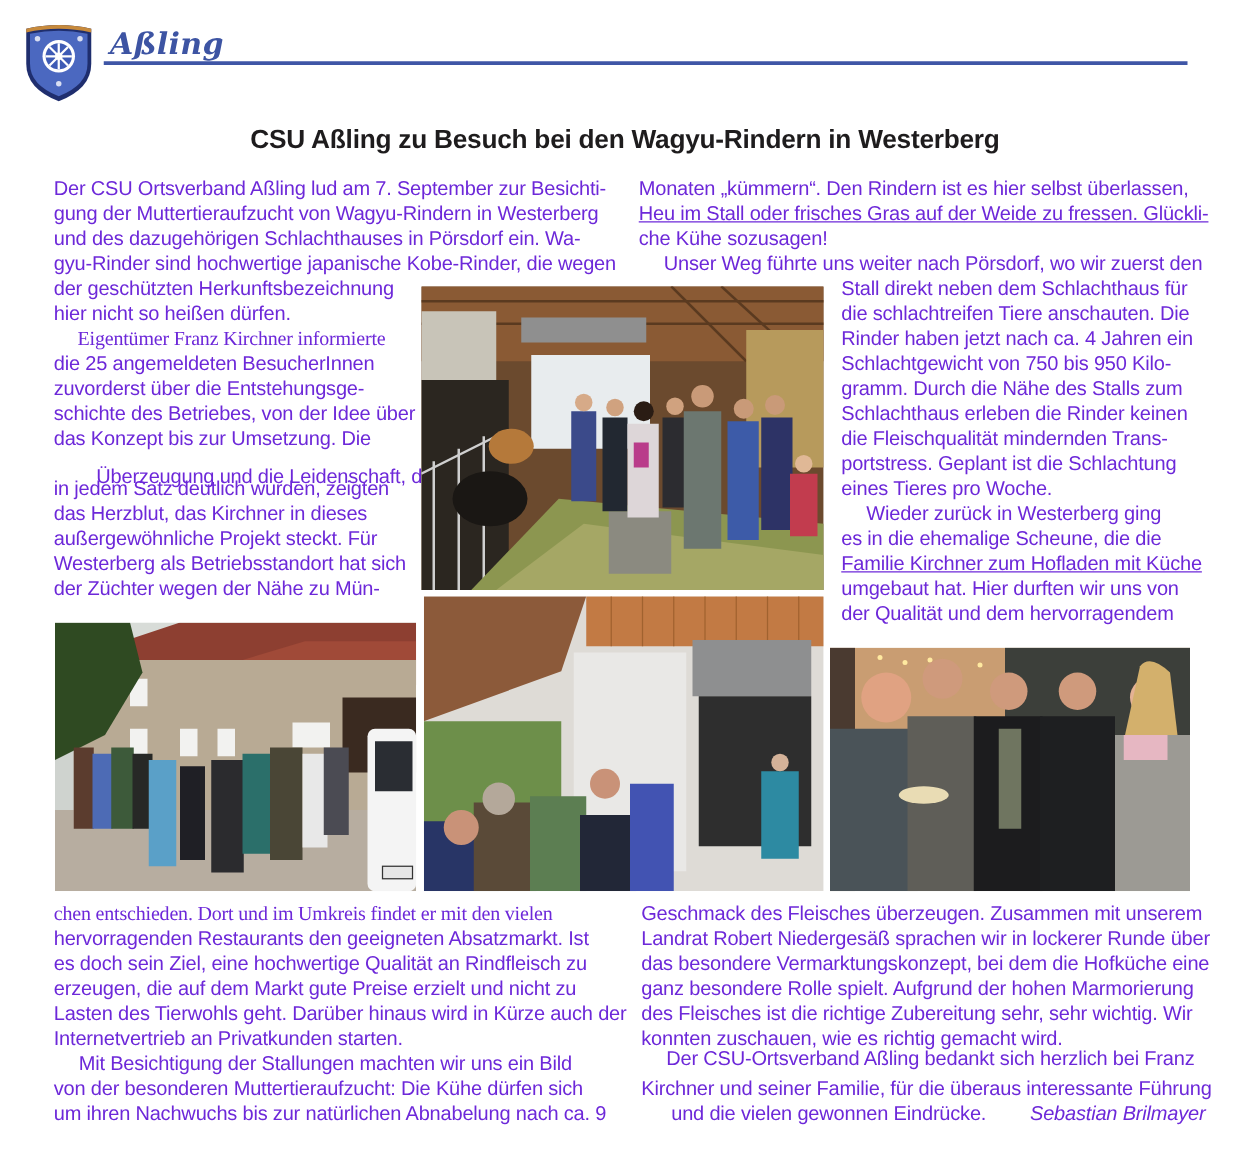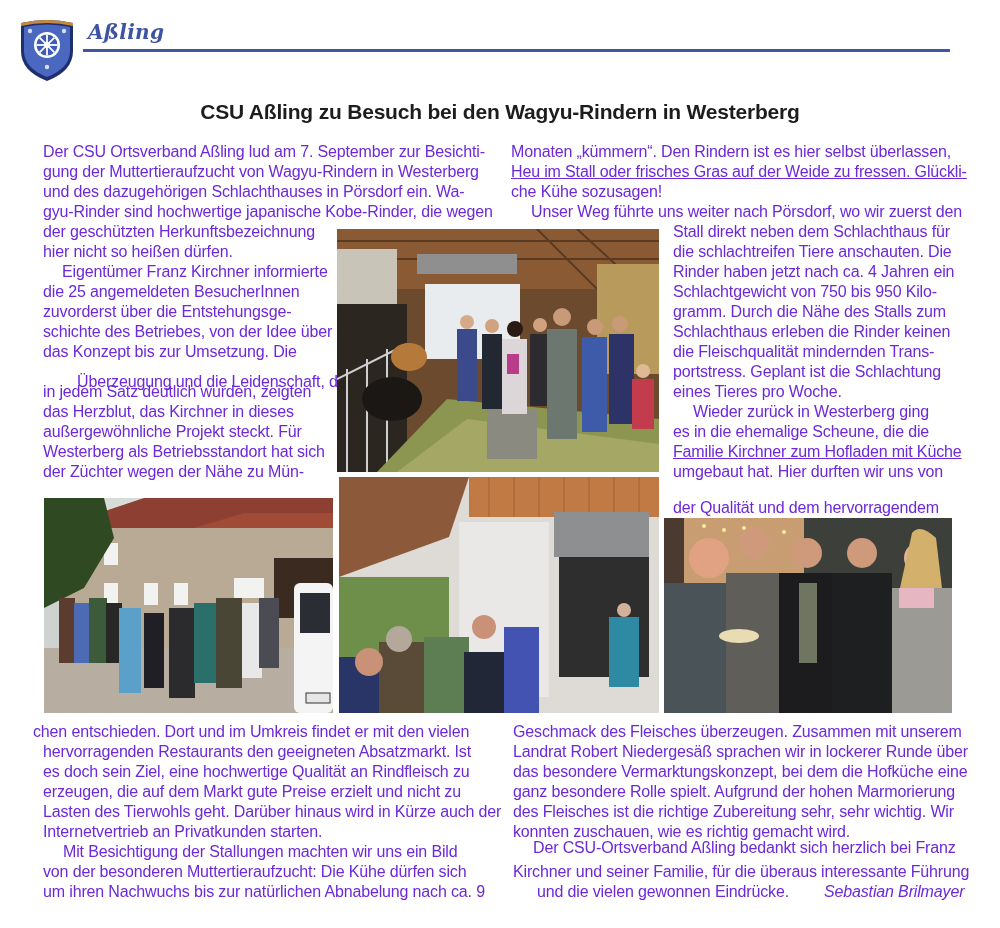--- a/index.html
+++ b/index.html
@@ -1,20 +1,20 @@
 <!DOCTYPE html>
 <html><head>
 <meta charset="utf-8">
 <style>
   html, body { margin:0; padding:0; }
   body { width:1000px; height:928px; background:#ffffff; position:relative; overflow:hidden;
          font-family:"Liberation Sans", "DejaVu Sans", sans-serif; color:#231f20; }
   .abs { position:absolute; }
   .header-word { left:88px; top:20px; font-family:"DejaVu Serif", "Liberation Serif", serif;
-                 font-style:italic; font-weight:bold; font-size:20px; color:#3d54a3; letter-spacing:0.3px; }
+                 font-style:italic; font-weight:bold; font-size:24px; color:#3d54a3; letter-spacing:0.3px; }
   .header-rule { left:83px; top:49px; width:867px; height:3px; background:#3f56a6; }
   .title { left:0; width:1000px; top:100px; text-align:center; font-size:21px; font-weight:bold;
            color:#1e1c1d; letter-spacing:-0.2px; }
   .line { position:absolute; font-size:16px; line-height:20px; white-space:nowrap; color:#6d28d9; letter-spacing:-0.15px; }
   .sig { font-style:italic; }
   .photo { position:absolute; overflow:hidden; }
   .photo svg { display:block; width:100%; height:100%; }
 </style>
 </head>
 <body>
@@ -43,21 +43,21 @@
 
 <div class="abs title">CSU Aßling zu Besuch bei den Wagyu-Rindern in Westerberg</div>
 
 <div>
   <div class="line" style="left:43px;top:142px;">Der CSU Ortsverband Aßling lud am 7. September zur Besichti-</div>
   <div class="line" style="left:43px;top:162px;">gung der Muttertieraufzucht von Wagyu-Rindern in Westerberg</div>
   <div class="line" style="left:43px;top:182px;">und des dazugehörigen Schlachthauses in Pörsdorf ein. Wa-</div>
   <div class="line" style="left:43px;top:202px;">gyu-Rinder sind hochwertige japanische Kobe-Rinder, die wegen</div>
   <div class="line" style="left:43px;top:222px;">der geschützten Herkunftsbezeichnung</div>
   <div class="line" style="left:43px;top:242px;">hier nicht so heißen dürfen.</div>
-  <div class="line" style="left:62px;top:262px;">Eigentümer Franz Kirchner informierte</div>
+  <div class="line" style="left:62px;top:262px;font-family:Liberation Serif, serif;">Eigentümer Franz Kirchner informierte</div>
   <div class="line" style="left:43px;top:282px;">die 25 angemeldeten BesucherInnen</div>
   <div class="line" style="left:43px;top:302px;">zuvorderst über die Entstehungsge-</div>
   <div class="line" style="left:43px;top:322px;">schichte des Betriebes, von der Idee über</div>
   <div class="line" style="left:43px;top:342px;">das Konzept bis zur Umsetzung. Die</div>
   <div class="line" style="left:43px;top:372px;margin-left:34px;">Überzeugung und die Leidenschaft, die</div>
   <div class="line" style="left:43px;top:382px;">in jedem Satz deutlich wurden, zeigten</div>
   <div class="line" style="left:43px;top:402px;">das Herzblut, das Kirchner in dieses</div>
   <div class="line" style="left:43px;top:422px;">außergewöhnliche Projekt steckt. Für</div>
   <div class="line" style="left:43px;top:442px;">Westerberg als Betriebsstandort hat sich</div>
   <div class="line" style="left:43px;top:462px;">der Züchter wegen der Nähe zu Mün-</div>
@@ -74,21 +74,21 @@
   <div class="line" style="left:673px;top:282px;">Schlachtgewicht von 750 bis 950 Kilo-</div>
   <div class="line" style="left:673px;top:302px;">gramm. Durch die Nähe des Stalls zum</div>
   <div class="line" style="left:673px;top:322px;">Schlachthaus erleben die Rinder keinen</div>
   <div class="line" style="left:673px;top:342px;">die Fleischqualität mindernden Trans-</div>
   <div class="line" style="left:673px;top:362px;">portstress. Geplant ist die Schlachtung</div>
   <div class="line" style="left:673px;top:382px;">eines Tieres pro Woche.</div>
   <div class="line" style="left:693px;top:402px;">Wieder zurück in Westerberg ging</div>
   <div class="line" style="left:673px;top:422px;">es in die ehemalige Scheune, die die</div>
   <div class="line" style="left:673px;top:442px;text-decoration:underline;">Familie Kirchner zum Hofladen mit Küche</div>
   <div class="line" style="left:673px;top:462px;">umgebaut hat. Hier durften wir uns von</div>
-  <div class="line" style="left:673px;top:482px;margin-top:16px;">der Qualität und dem hervorragendem</div>
+  <div class="line" style="left:673px;top:482px;">der Qualität und dem hervorragendem</div>
 </div>
 
 <div class="photo" style="left:337px;top:229px;width:322px;height:243px;">
   <svg viewBox="0 0 322 243" preserveAspectRatio="none">
     <rect width="322" height="243" fill="#6b4a2e"></rect>
     <rect x="0" y="0" width="322" height="60" fill="#8a5a34"></rect>
     <g stroke="#5a3a20" stroke-width="2">
         <line x1="0" y1="12" x2="322" y2="12"></line>
         <line x1="0" y1="30" x2="322" y2="30"></line>
         <line x1="200" y1="0" x2="260" y2="60"></line>
@@ -224,21 +224,21 @@
       <rect x="228" y="70" width="60" height="125" fill="#9c9a94"></rect>
         <circle cx="256" cy="40" r="16" fill="#e4b294"></circle>
       <path d="M248 15 Q256 5 272 20 L278 70 L236 70 Z" fill="#d3b06c"></path>
       <rect x="235" y="70" width="35" height="20" fill="#e6b7c2"></rect>
     </g>
     <ellipse cx="75" cy="118" rx="20" ry="7" fill="#e9dcb4"></ellipse>
   </svg>
 </div>
 
 <div>
-  <div class="line" style="left:33px;top:722px;">chen entschieden. Dort und im Umkreis findet er mit den vielen</div>
+  <div class="line" style="left:43px;top:722px;font-family:Liberation Serif, serif;">chen entschieden. Dort und im Umkreis findet er mit den vielen</div>
   <div class="line" style="left:43px;top:742px;">hervorragenden Restaurants den geeigneten Absatzmarkt. Ist</div>
   <div class="line" style="left:43px;top:762px;">es doch sein Ziel, eine hochwertige Qualität an Rindfleisch zu</div>
   <div class="line" style="left:43px;top:782px;">erzeugen, die auf dem Markt gute Preise erzielt und nicht zu</div>
   <div class="line" style="left:43px;top:802px;">Lasten des Tierwohls geht. Darüber hinaus wird in Kürze auch der</div>
   <div class="line" style="left:43px;top:822px;">Internetvertrieb an Privatkunden starten.</div>
   <div class="line" style="left:63px;top:842px;">Mit Besichtigung der Stallungen machten wir uns ein Bild</div>
   <div class="line" style="left:43px;top:862px;">von der besonderen Muttertieraufzucht: Die Kühe dürfen sich</div>
   <div class="line" style="left:43px;top:882px;">um ihren Nachwuchs bis zur natürlichen Abnabelung nach ca. 9</div>
 </div>
 

